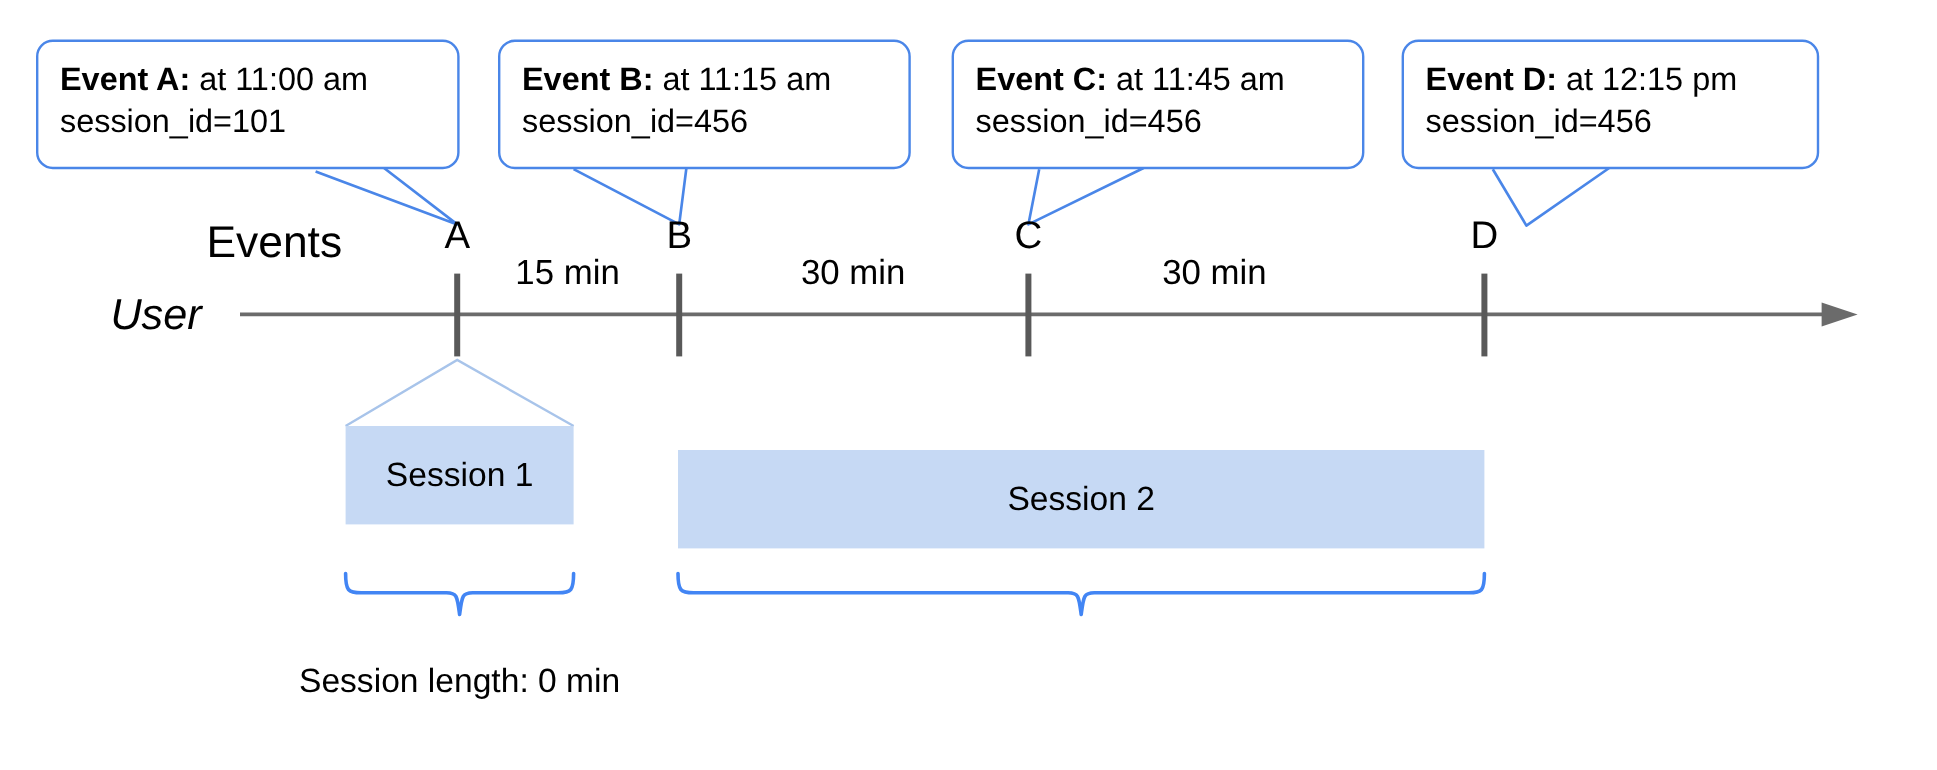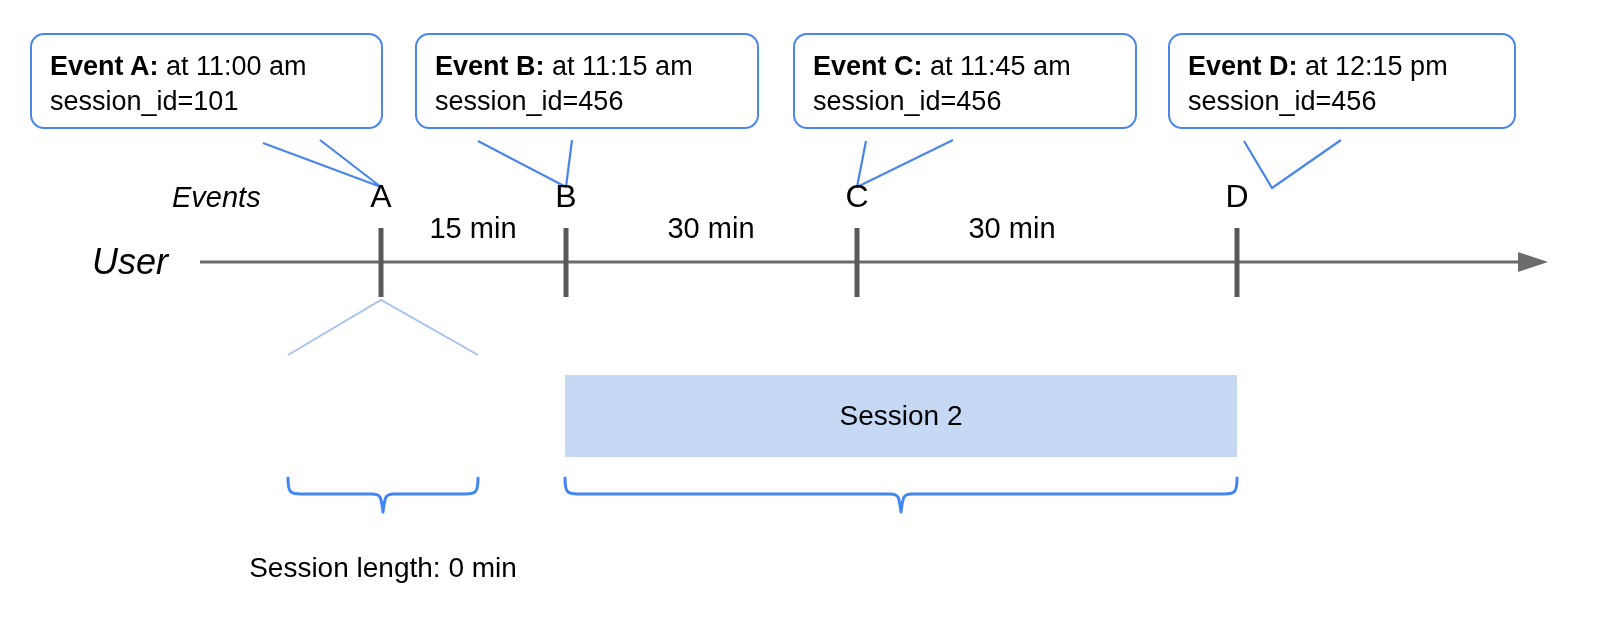--- a/index.html
+++ b/index.html
@@ -29,40 +29,39 @@
     pointer-events: none;
   }
 
   
   .callout {
     position: absolute;
     box-sizing: border-box;
     border: 2px solid #4a86e8;
     border-radius: 14px;
     background: #ffffff;
-    padding: 14px 18px 8px 18px;
+    padding: 14px 18px 20px 18px;
     line-height: 1.30;
     font-size: 27px;
     white-space: nowrap;
     z-index: 3;
   }
   .callout .ev-label {
     font-weight: bold;
   }
   .callout .line2 {
     display: block;
   }
 
   
   .events-label {
     position: absolute;
-    font-size: 29px;
-    white-space: nowrap;
-    z-index: 2;
-    font-style: italic;
+    font-size: 37px;
+    white-space: nowrap;
+    z-index: 2;
   }
   .user-label {
     position: absolute;
     font-size: 36px;
     white-space: nowrap;
     z-index: 2;
     font-style: italic;
   }
   .event-letter {
     position: absolute;
@@ -179,20 +178,23 @@
 
   <div class="event-letter" style="left:381px; top:178px;">A</div>
   <div class="event-letter" style="left:566px; top:178px;">B</div>
   <div class="event-letter" style="left:857px; top:178px;">C</div>
   <div class="event-letter" style="left:1237px; top:178px;">D</div>
 
   <div class="gap-label" style="left:473px; top:212px;">15 min</div>
   <div class="gap-label" style="left:711px; top:212px;">30 min</div>
   <div class="gap-label" style="left:1012px; top:212px;">30 min</div>
 
+  <div class="session-bar" style="left:288px; top:355px; width:190px; height:82px;">
+    <span>Session 1</span>
+  </div>
 
   <div class="session-bar" style="left:565px; top:355px; width:672px; height:82px;margin-top:20px;">
     <span>Session 2</span>
   </div>
 
   <div class="session-length" style="left:383px; top:552px;">Session length: 0 min</div>
 
 </div>
 
 </body></html>

